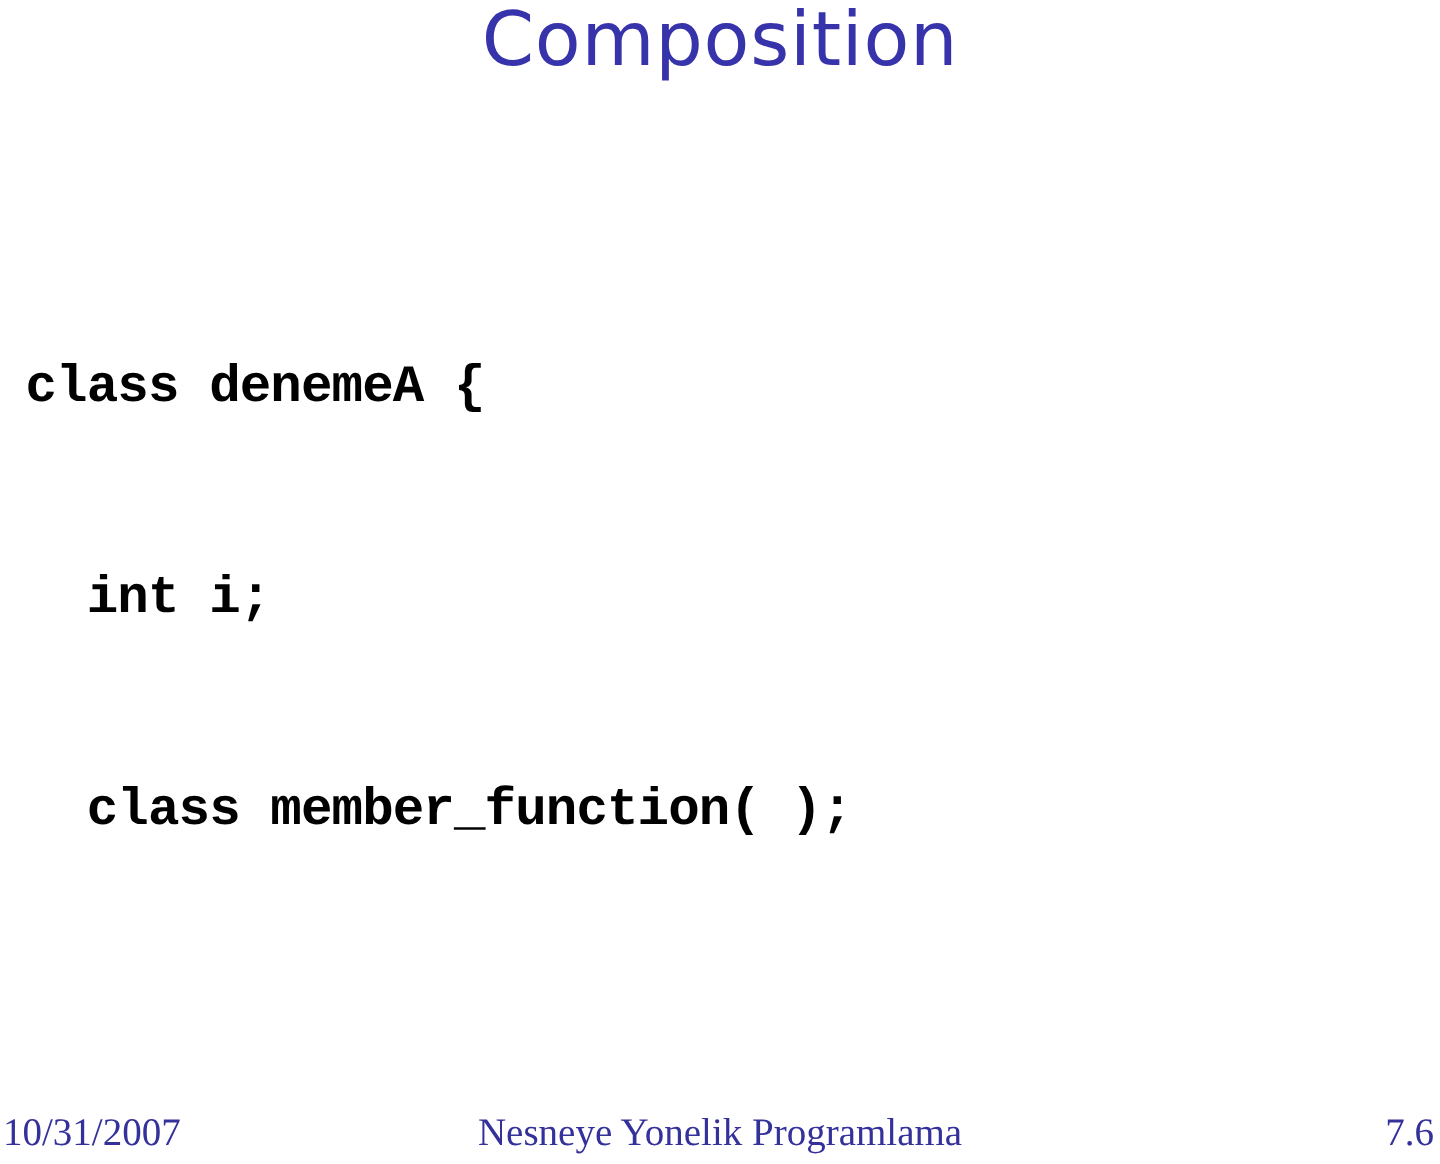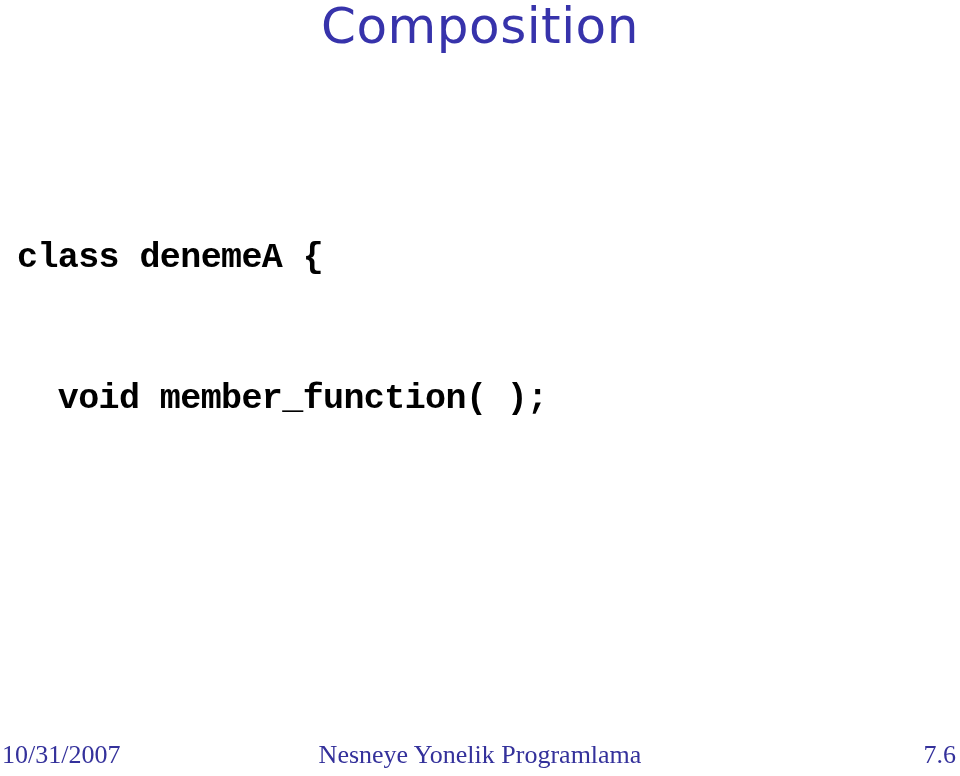--- a/index.html
+++ b/index.html
@@ -86,21 +86,22 @@
     text-align: right;
   }
 </style>
 </head>
 <body>
 
 <div id="slide-title">Composition</div>
 
 <div id="code-body">
   <div class="code-line">class denemeA {</div>
-  <div class="code-line">  void member_function( );</div>
+  <div class="code-line">  int i;</div>
+  <div class="code-line">  class member_function( );</div>
   
   
   
   
   
   
   
   
 </div>
 

